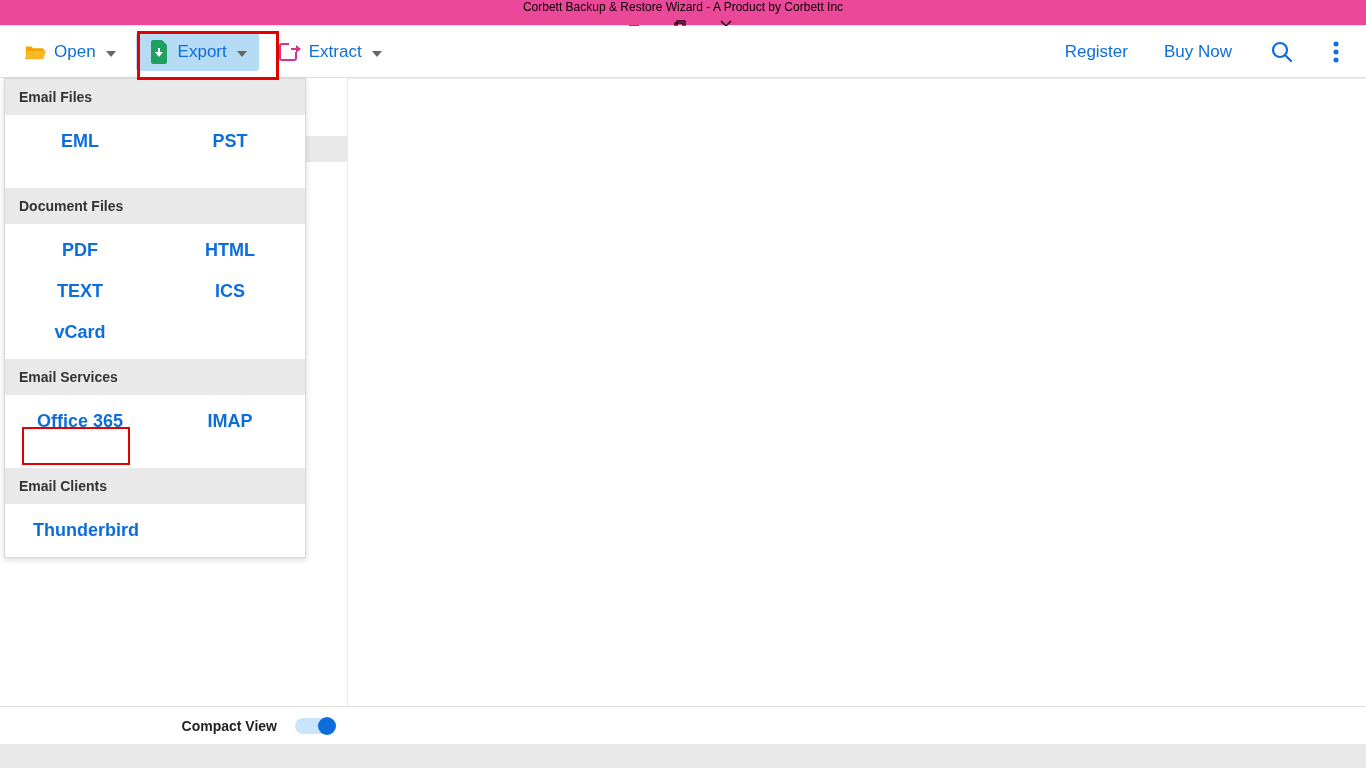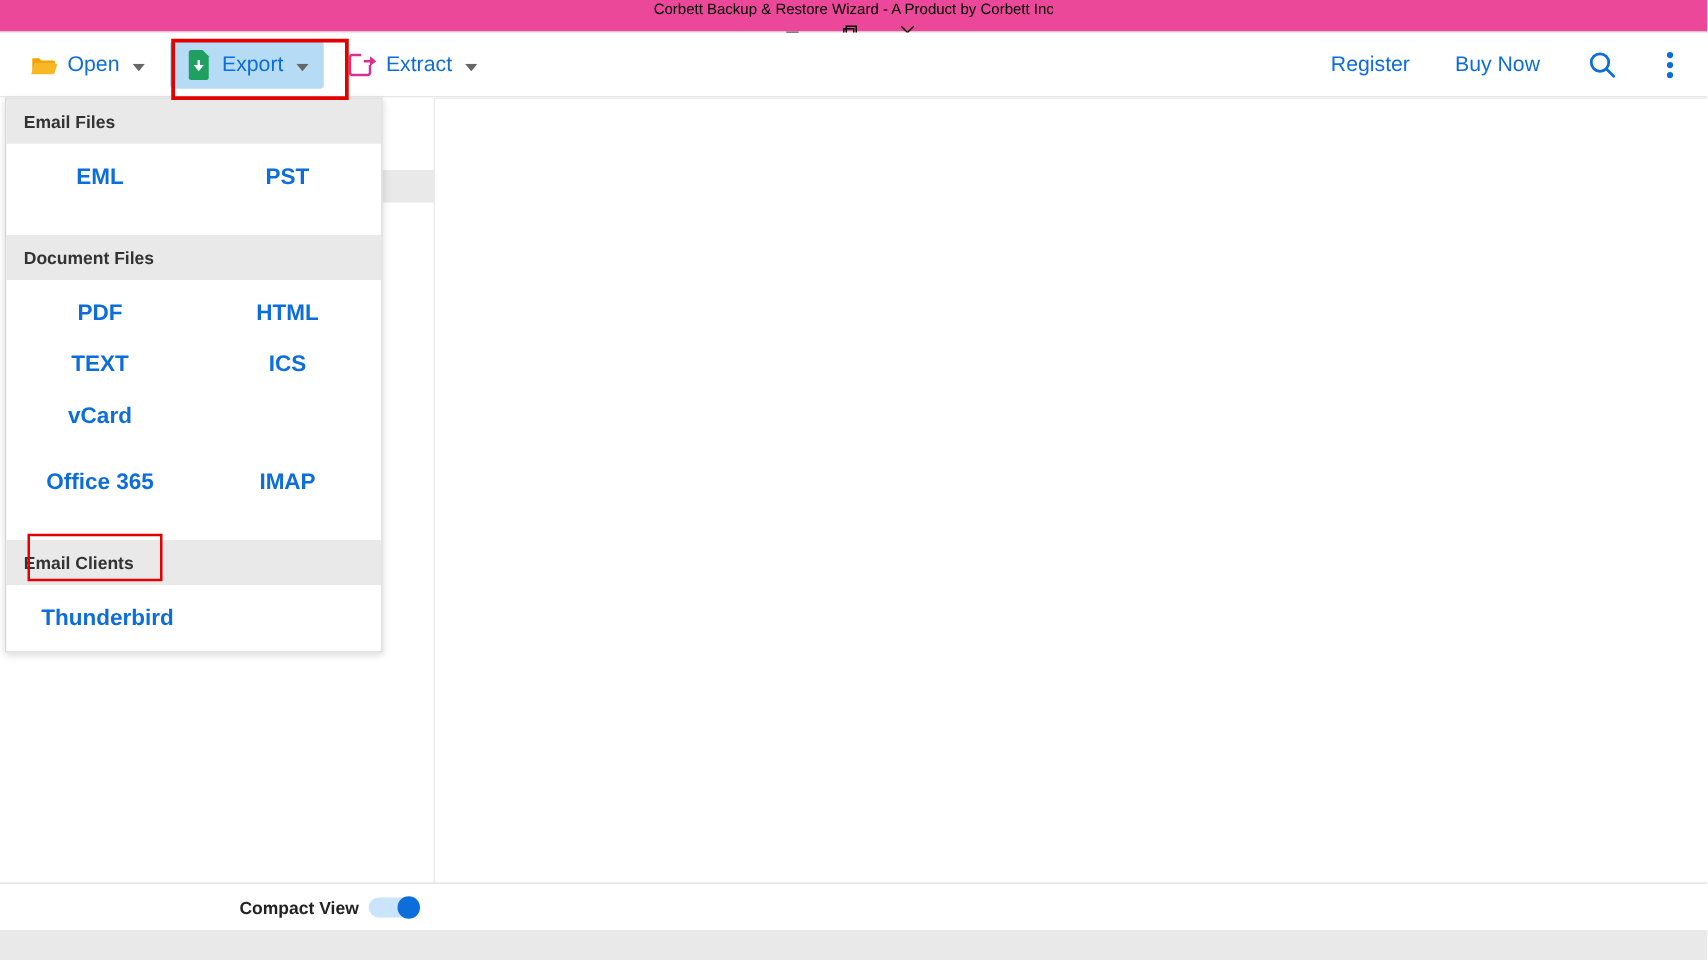--- a/index.html
+++ b/index.html
@@ -38,21 +38,21 @@
     .dd-header { background: #e9e9e9; padding: 10px 14px; font-size: 14px; font-weight: 600; color: #333; }
     .dd-grid { display: flex; flex-wrap: wrap; padding: 6px 0; }
     .dd-item { width: 50%; padding: 10px 14px; color: #0c6ddb; font-size: 18px; font-weight: 600; cursor: pointer; text-align: center; }
     .dd-item.full { width: 100%; text-align: left; padding-left: 28px; }
     .imap-hl { border: 2.5px solid #e30000; position: absolute; left: 22px; top: 349px; width: 108px; height: 38px; pointer-events: none; z-index: 6; }
 
     .content { flex: 1; border-left: 1px solid #e9e9e9; border-top: 1px solid #e9e9e9; background: #fff; }
 
     
     .bottombar { height: 38px; border-top: 1px solid #e0e0e0; display: flex; align-items: center; background: #fff; }
-    .compact-area { width: 347px; display: flex; align-items: center; justify-content: flex-end; padding-right: 12px; gap: 8px; }
+    .compact-area { width: 347px; display: flex; align-items: center; justify-content: flex-end; padding-right: 12px; gap: 18px; }
     .compact-label { font-size: 14px; font-weight: 600; color: #222; }
     .switch { width: 40px; height: 16px; background: #c9e4fb; border-radius: 10px; position: relative; cursor: pointer; }
     .switch-knob { width: 18px; height: 18px; border-radius: 50%; background: #0c6ddb; position: absolute; right: -1px; top: -1px; }
 
     .statusbar { height: 24px; background: #e9e9e9; }
 
     
     .panel-shadow { position: absolute; left: 304px; top: 58px; width: 44px; height: 26px; background: #e9e9e9; z-index: 1; }
   </style>
 </head>
@@ -159,20 +159,21 @@
 
       <div class="dd-header">Document Files</div>
       <div class="dd-grid">
         <div class="dd-item">PDF</div>
         <div class="dd-item">HTML</div>
         <div class="dd-item">TEXT</div>
         <div class="dd-item">ICS</div>
         <div class="dd-item">vCard</div>
       </div>
 
+      <div class="dd-header">Email Services</div>
       <div class="dd-grid">
         <div class="dd-item">Office 365</div>
         <div class="dd-item">IMAP</div>
         <div class="dd-item"></div>
       </div>
 
       <div class="dd-header">Email Clients</div>
       <div class="dd-grid">
         <div class="dd-item full">Thunderbird</div>
       </div>

